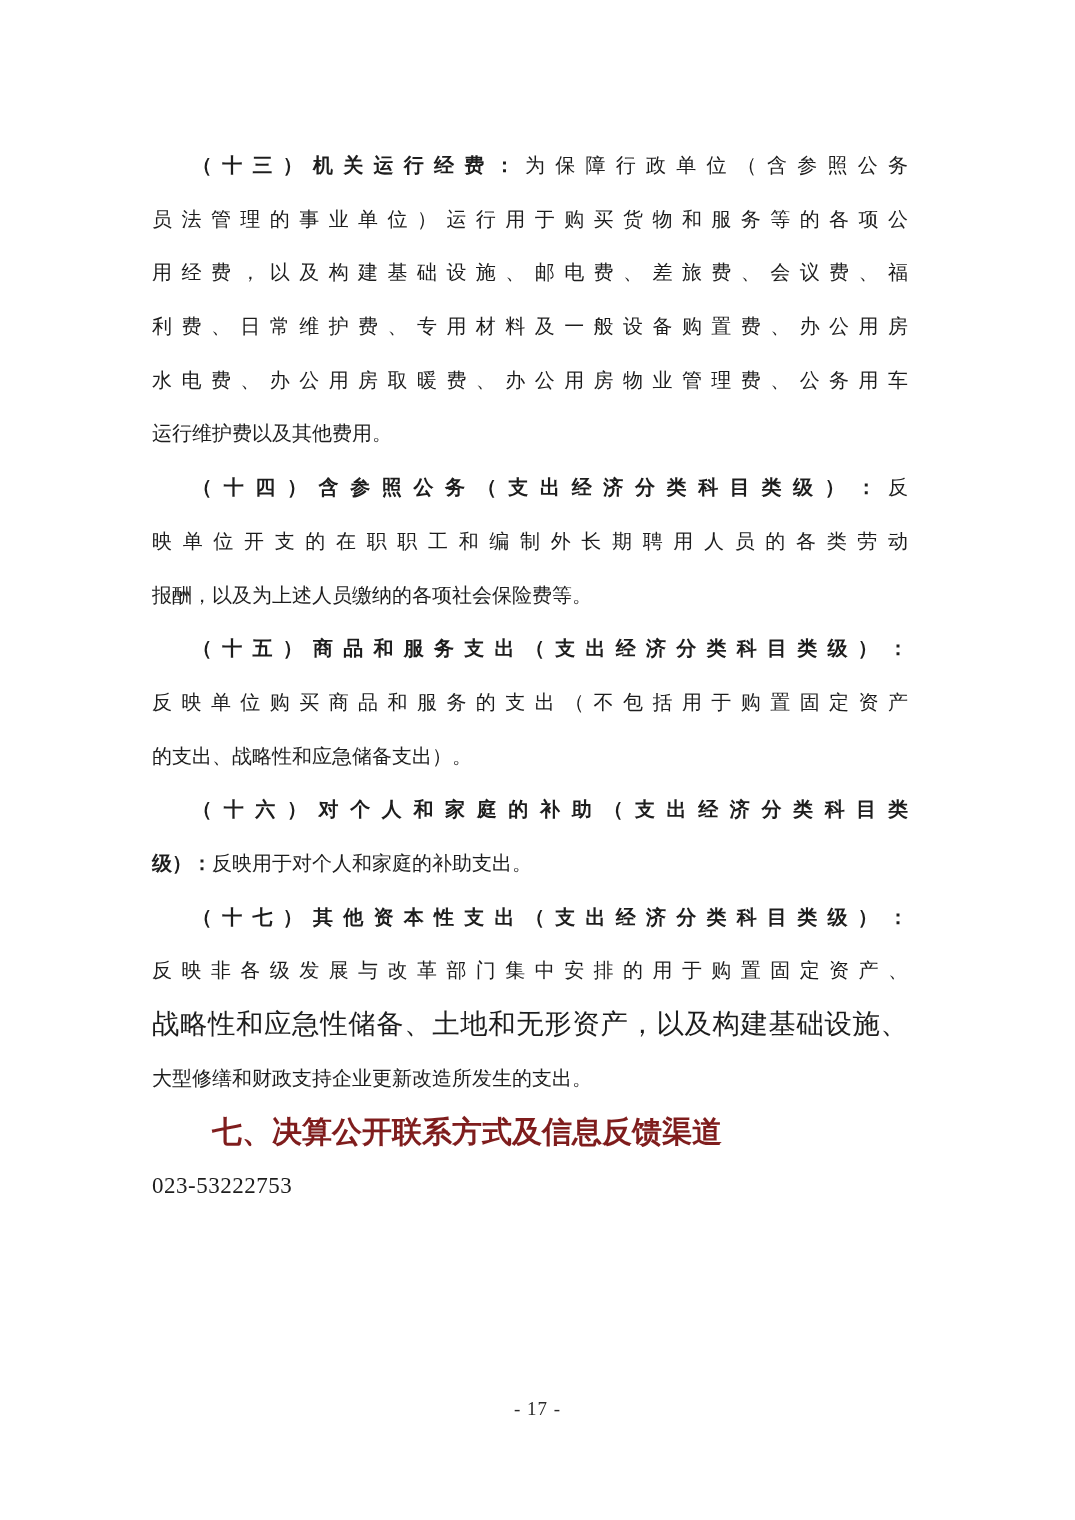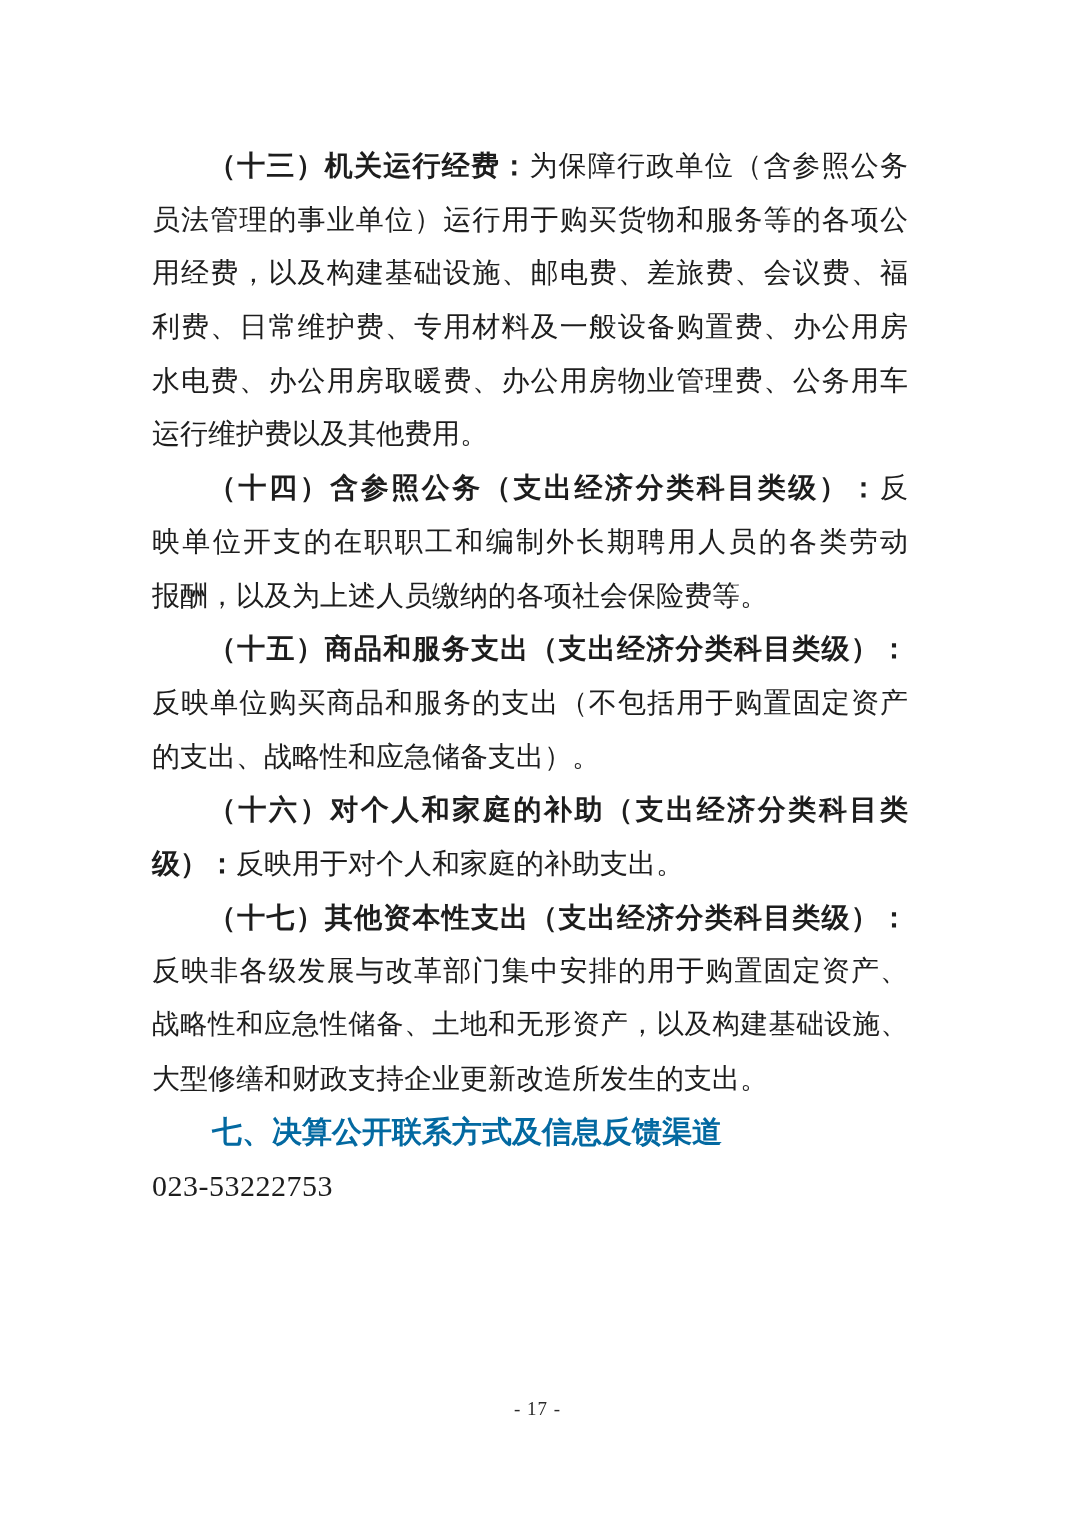--- a/index.html
+++ b/index.html
@@ -17,42 +17,42 @@
     overflow: hidden;
   }
   .content {
     position: absolute;
     left: 152px;
     top: 139px;
     width: 756px;
   }
   .para { margin: 0; padding: 0; }
   .line {
-    font-size: 28px;
+    font-size: 20px;
     height: 53.7px;
     line-height: 53.7px;
     text-align: justify;
     text-align-last: justify;
     overflow: visible;
   }
   .line.nofill {
     text-align: right;
     text-align-last: left;
   }
   .line.ind { text-indent: 2em; }
   .line.tight { font-size: 27.4px; }
   .b { font-weight: 700; }
   .para.heading .line {
     font-family: "Liberation Sans", "DejaVu Sans", sans-serif;
     font-weight: 700;
-    color: #0369a1;
+    color: #7f1d1d;
     font-size: 30px;
   }
   .para.latin .line {
-    font-size: 30px;
+    font-size: 23px;
     letter-spacing: 0.5px;
   }
   .footer {
     position: absolute;
     left: 0;
     top: 1398px;
     width: 100%;
     text-align: center;
     font-size: 19px;
     color: #2a2a2a;

